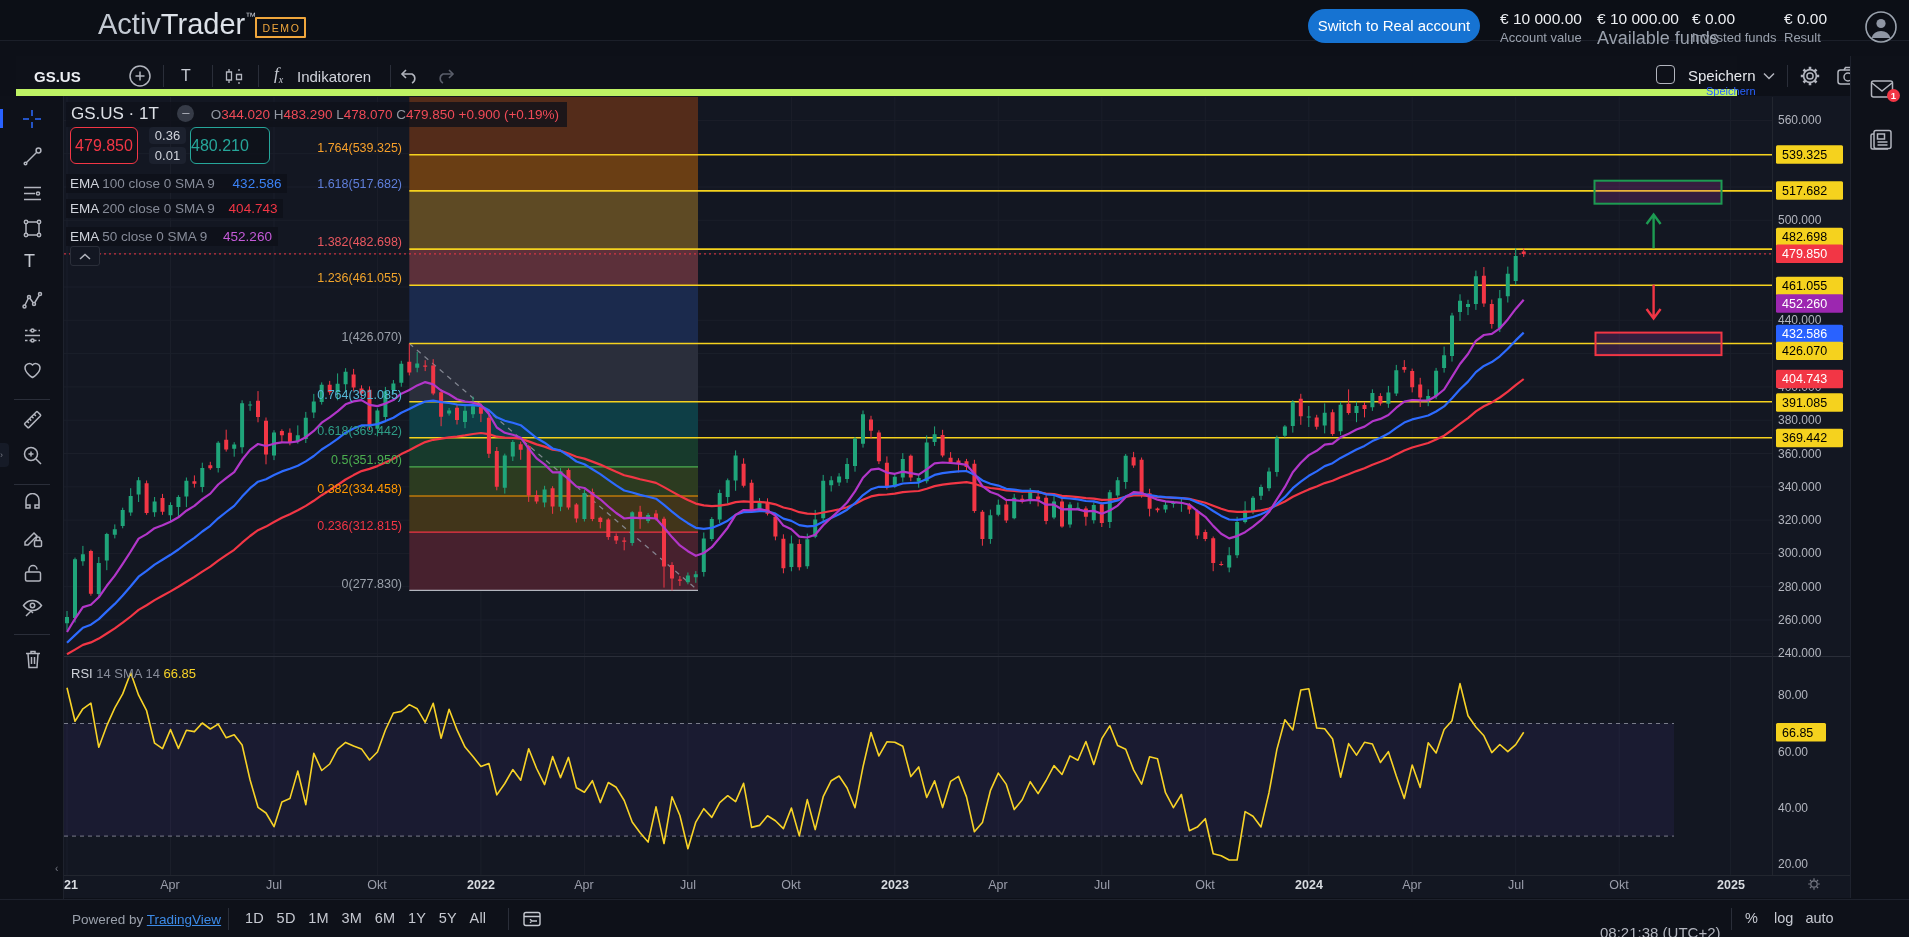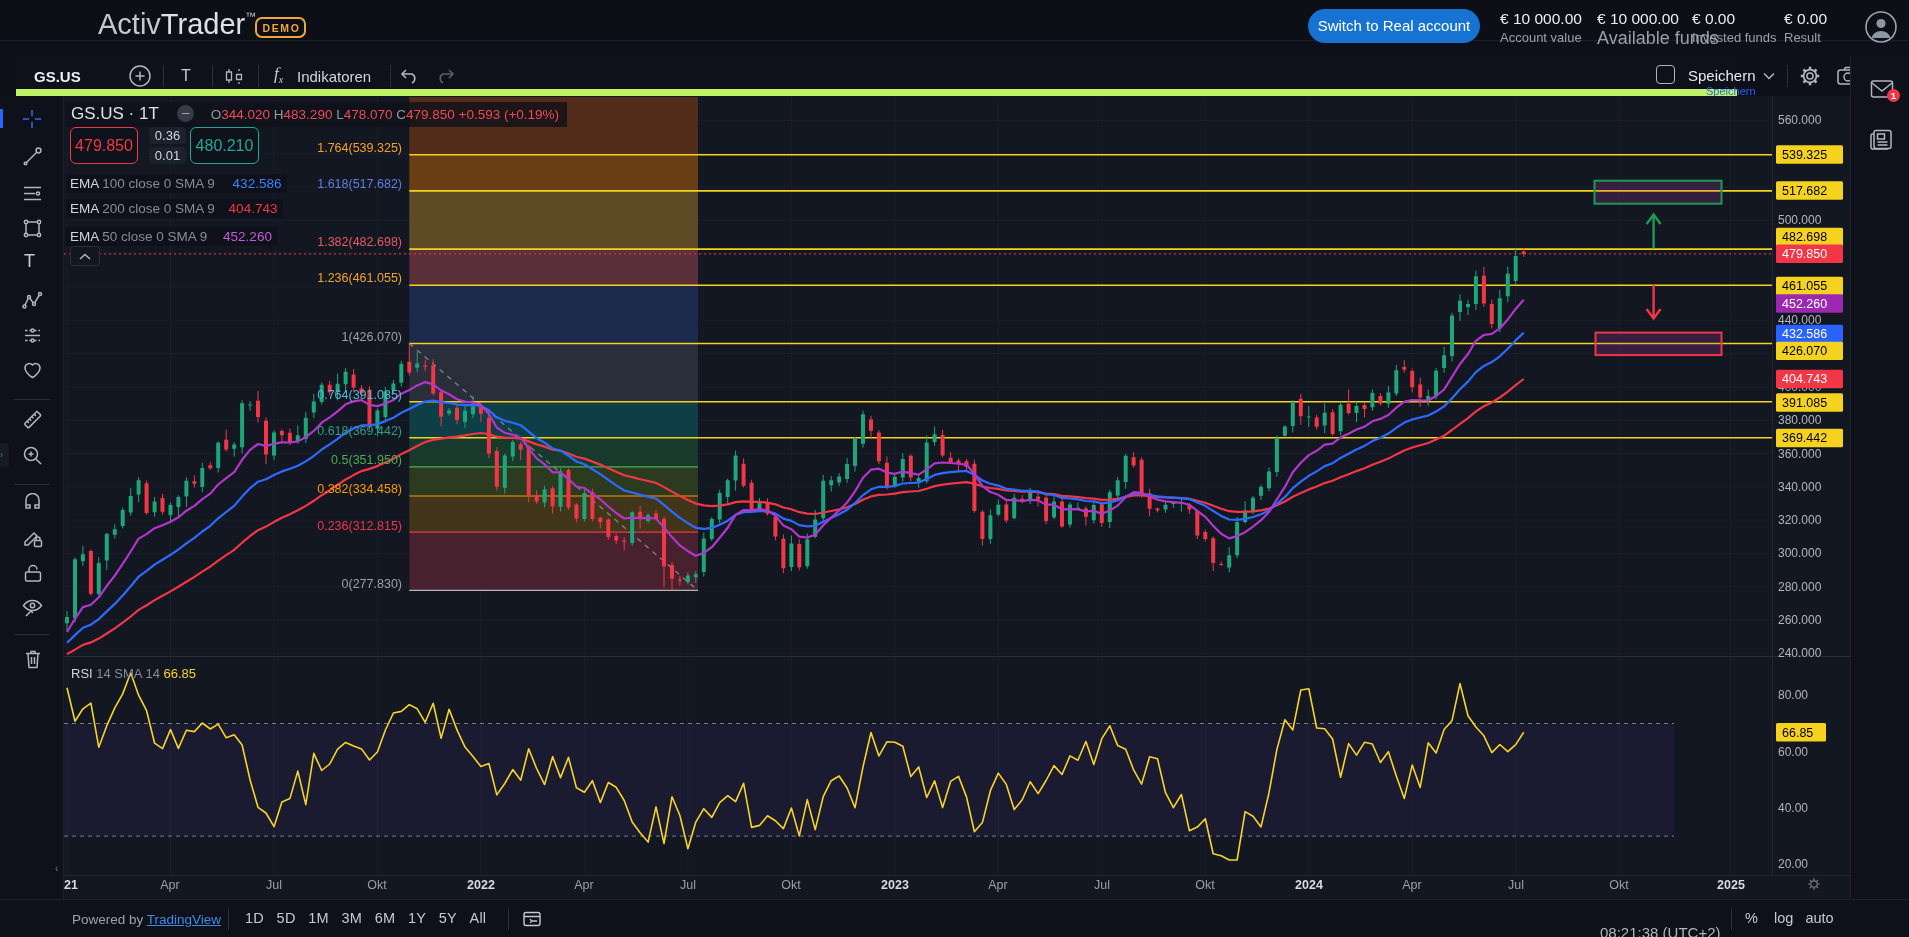--- a/index.html
+++ b/index.html
@@ -6,21 +6,21 @@
 .hdr{position:absolute;left:0;top:0;width:1909px;height:41px;background:#0c0f16;border-bottom:1px solid #1b1f29}
 .tb2{position:absolute;left:16px;top:56px;width:1721px;height:40px;background:#0e1119;border-bottom:7px solid #bef264}
 .ltb{position:absolute;left:0;top:96px;width:64px;height:841px;background:#0e1119;border-right:1px solid #1e222d}
 .sep{display:inline-block;width:1px;height:22px;background:#2a2e39;vertical-align:middle}
 .icn{stroke:#b2b5be;fill:none;stroke-width:1.5}
 .chip{background:#1c212e;border-radius:4px;color:#d1d4dc;font-size:13px;text-align:center;line-height:17px}
 </style></head><body>
 
 <div class="hdr">
  <div class="abs" style="left:98px;top:8px;font-size:29px;color:#c3c9d2;letter-spacing:0px">Activ<span style="color:#dde2e9">Trader</span><span style="font-size:11px;vertical-align:14px;color:#c9ced6;letter-spacing:0">™</span></div>
- <div class="abs" style="left:255px;top:17px;border:2px solid #f0a63c;border-radius:7px;color:#f0a63c;font-size:10.5px;font-weight:bold;letter-spacing:1.6px;padding:2.5px 4px 2.5px 5.5px">DEMO</div>
+ <div class="abs" style="left:255px;top:17px;border:2px solid #f0a63c;border-radius:1px;color:#f0a63c;font-size:10.5px;font-weight:normal;letter-spacing:1.6px;padding:2.5px 4px 2.5px 5.5px">DEMO</div>
  <div class="abs" style="left:1308px;top:9px;width:172px;height:34px;background:#1673d2;border-radius:17px;color:#fff;font-size:15px;text-align:center;line-height:34px">Switch to Real account</div>
  <div class="abs" style="left:1500px;top:10px;color:#eceef2;font-size:15.5px">€ 10 000.00<br><span style="font-size:13px;color:#99a0ac">Account value</span></div>
  <div class="abs" style="left:1597px;top:10px;color:#eceef2;font-size:15.5px">€ 10 000.00<br><span style="font-size:18px;color:#99a0ac">Available funds</span></div>
  <div class="abs" style="left:1692px;top:10px;color:#eceef2;font-size:15.5px">€ 0.00<br><span style="font-size:13px;color:#99a0ac">Invested funds</span></div>
  <div class="abs" style="left:1784px;top:10px;color:#eceef2;font-size:15.5px">€ 0.00<br><span style="font-size:13px;color:#99a0ac">Result</span></div>
  <svg class="abs" style="left:1865px;top:11px" width="32" height="32">
       <circle cx="16" cy="16" r="15" fill="none" stroke="#9ba3ae" stroke-width="1.6"></circle>
       <circle cx="16" cy="12.5" r="4.6" fill="#8f96a3"></circle>
       <path d="M6.5 27a10 10 0 0119 0" fill="#8f96a3"></path>
     </svg>
@@ -293,26 +293,26 @@
     <text x="402" y="464.2" fill="#4caf50" font-size="12.5" text-anchor="end">0.5(351.950)</text>
     <text x="402" y="493.4" fill="#ff9800" font-size="12.5" text-anchor="end">0.382(334.458)</text>
     <text x="402" y="529.5" fill="#f23645" font-size="12.5" text-anchor="end">0.236(312.815)</text>
     <text x="402" y="587.8" fill="#9aa0aa" font-size="12.5" text-anchor="end">0(277.830)</text>
     <text x="71" y="677.5" font-size="13" fill="#d1d4dc">RSI <tspan fill="#868b98">14 SMA 14</tspan>  <tspan fill="#f8d327">66.85</tspan></text>
   </svg>
 
 <div class="abs" style="left:66px;top:102px;background:rgba(14,17,25,0.78);padding:2px 8px 3px 5px">
  <span style="color:#dde0e6;font-size:17px">GS.US · 1T</span>
  <span style="display:inline-block;width:17px;height:17px;border-radius:9px;background:#363b47;color:#b2b5be;text-align:center;line-height:15px;font-size:13px;vertical-align:2px;margin-left:14px">–</span>
- <span style="font-size:13.5px;color:#9398a3;margin-left:12px">O<span style="color:#ef4a57">344.020 </span> H<span style="color:#ef4a57">483.290 </span> L<span style="color:#ef4a57">478.070 </span> C<span style="color:#ef4a57">479.850  +0.593 (+0.19%)</span></span>
+ <span style="font-size:13.5px;color:#9398a3;margin-left:12px">O<span style="color:#ef4a57">344.020 </span> H<span style="color:#ef4a57">483.290 </span> L<span style="color:#ef4a57">478.070 </span> C<span style="color:#ef4a57">479.850  +0.900 (+0.19%)</span></span>
 </div>
 <div class="abs" style="left:70px;top:127px;width:68px;height:37px;border:1px solid #f23645;border-radius:6px;background:rgba(14,17,25,0.8);color:#f23645;font-size:16px;text-align:center;line-height:36px">479.850</div>
 <div class="abs chip" style="left:149px;top:127px;width:37px;height:17px">0.36</div>
 <div class="abs chip" style="left:149px;top:147px;width:37px;height:17px">0.01</div>
-<div class="abs" style="left:190px;top:127px;width:69px;height:37px;border:1px solid #26a69a;border-radius:6px;background:rgba(14,17,25,0.8);color:#26a69a;font-size:16px;text-align:center;line-height:36px">480.210</div>
+<div class="abs" style="left:190px;top:127px;width:80px;height:37px;border:1px solid #26a69a;border-radius:6px;background:rgba(14,17,25,0.8);color:#26a69a;font-size:16px;text-align:left;line-height:36px">480.210</div>
 <div class="abs" style="left:66px;top:174px;font-size:13.5px;color:#d1d4dc;background:rgba(14,17,25,0.85);padding:2px 6px 2px 4px">EMA <span style="color:#868b98">100 close 0 SMA 9</span> <span style="color:#3b82f6;margin-left:14px">432.586</span></div>
 <div class="abs" style="left:66px;top:199px;font-size:13.5px;color:#d1d4dc;background:rgba(14,17,25,0.85);padding:2px 6px 2px 4px">EMA <span style="color:#868b98">200 close 0 SMA 9</span> <span style="color:#f23645;margin-left:10px">404.743</span></div>
 <div class="abs" style="left:66px;top:227px;font-size:13.5px;color:#d1d4dc;background:rgba(14,17,25,0.85);padding:2px 6px 2px 4px">EMA <span style="color:#868b98">50 close 0 SMA 9</span> <span style="color:#c45ad8;margin-left:12px">452.260</span></div>
 <div class="abs" style="left:70px;top:246px;width:30px;height:20px;border:1px solid #2a2e39;border-radius:3px;background:#131722;color:#b2b5be;text-align:center;font-size:11px;line-height:18px"></div>
 <svg class="abs" style="left:78px;top:252px" width="14" height="9" fill="none" stroke="#b2b5be" stroke-width="1.5">
     <path d="M2 7l5-4.5L12 7"></path>
   </svg>
 
 <div class="abs" style="left:1850px;top:56px;width:59px;height:842px;background:#0e1119;border-left:1px solid #1e222d">
  <svg class="abs" style="left:19px;top:23px" width="24" height="20" fill="none" stroke="#b2b5be" stroke-width="1.5">

